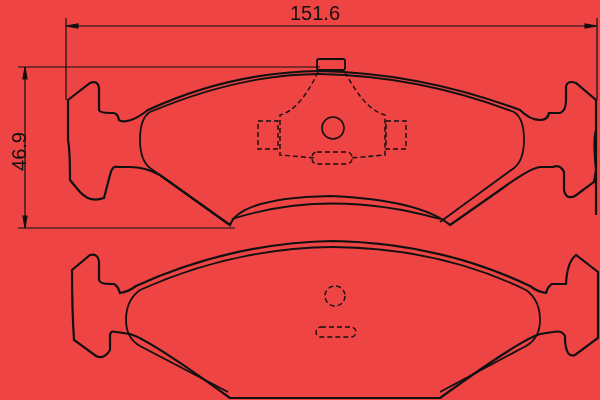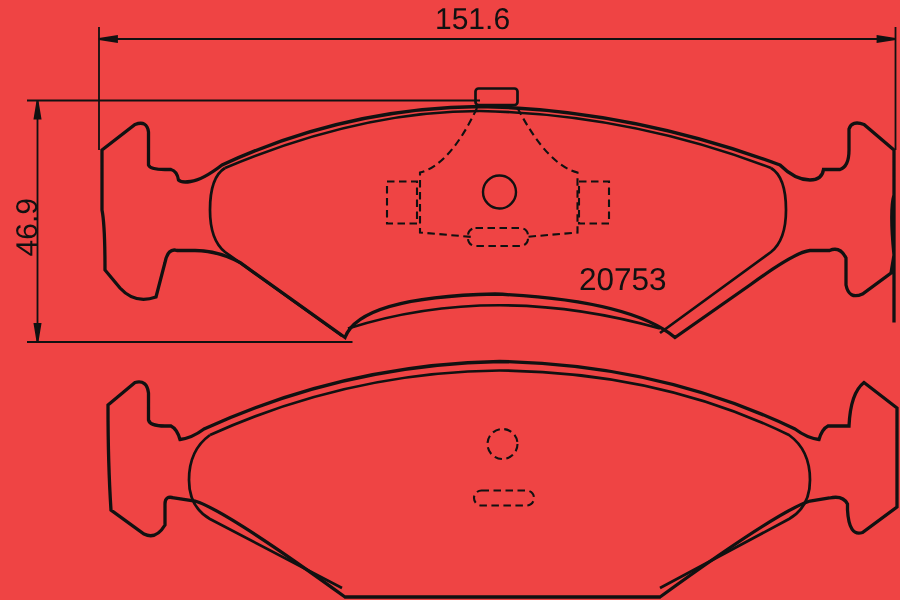--- a/index.html
+++ b/index.html
@@ -58,14 +58,13 @@
     <path d="M140,290 Q126,300 126,320 Q126,338 140,346 L228,392" stroke-width="1.8"></path>
     <g stroke-dasharray="5,3" stroke-width="1.4">
       <circle cx="335" cy="296" r="10"></circle>
       <rect x="316" y="327" width="40" height="10" rx="5"></rect>
     </g>
   </g>
 </svg>
 
 <div class="lbl dim-w">151.6</div>
 <div class="lbl dim-h">46.9</div>
-<div class="lbl pn1">20753</div>
 </div>
 
 </body></html>

